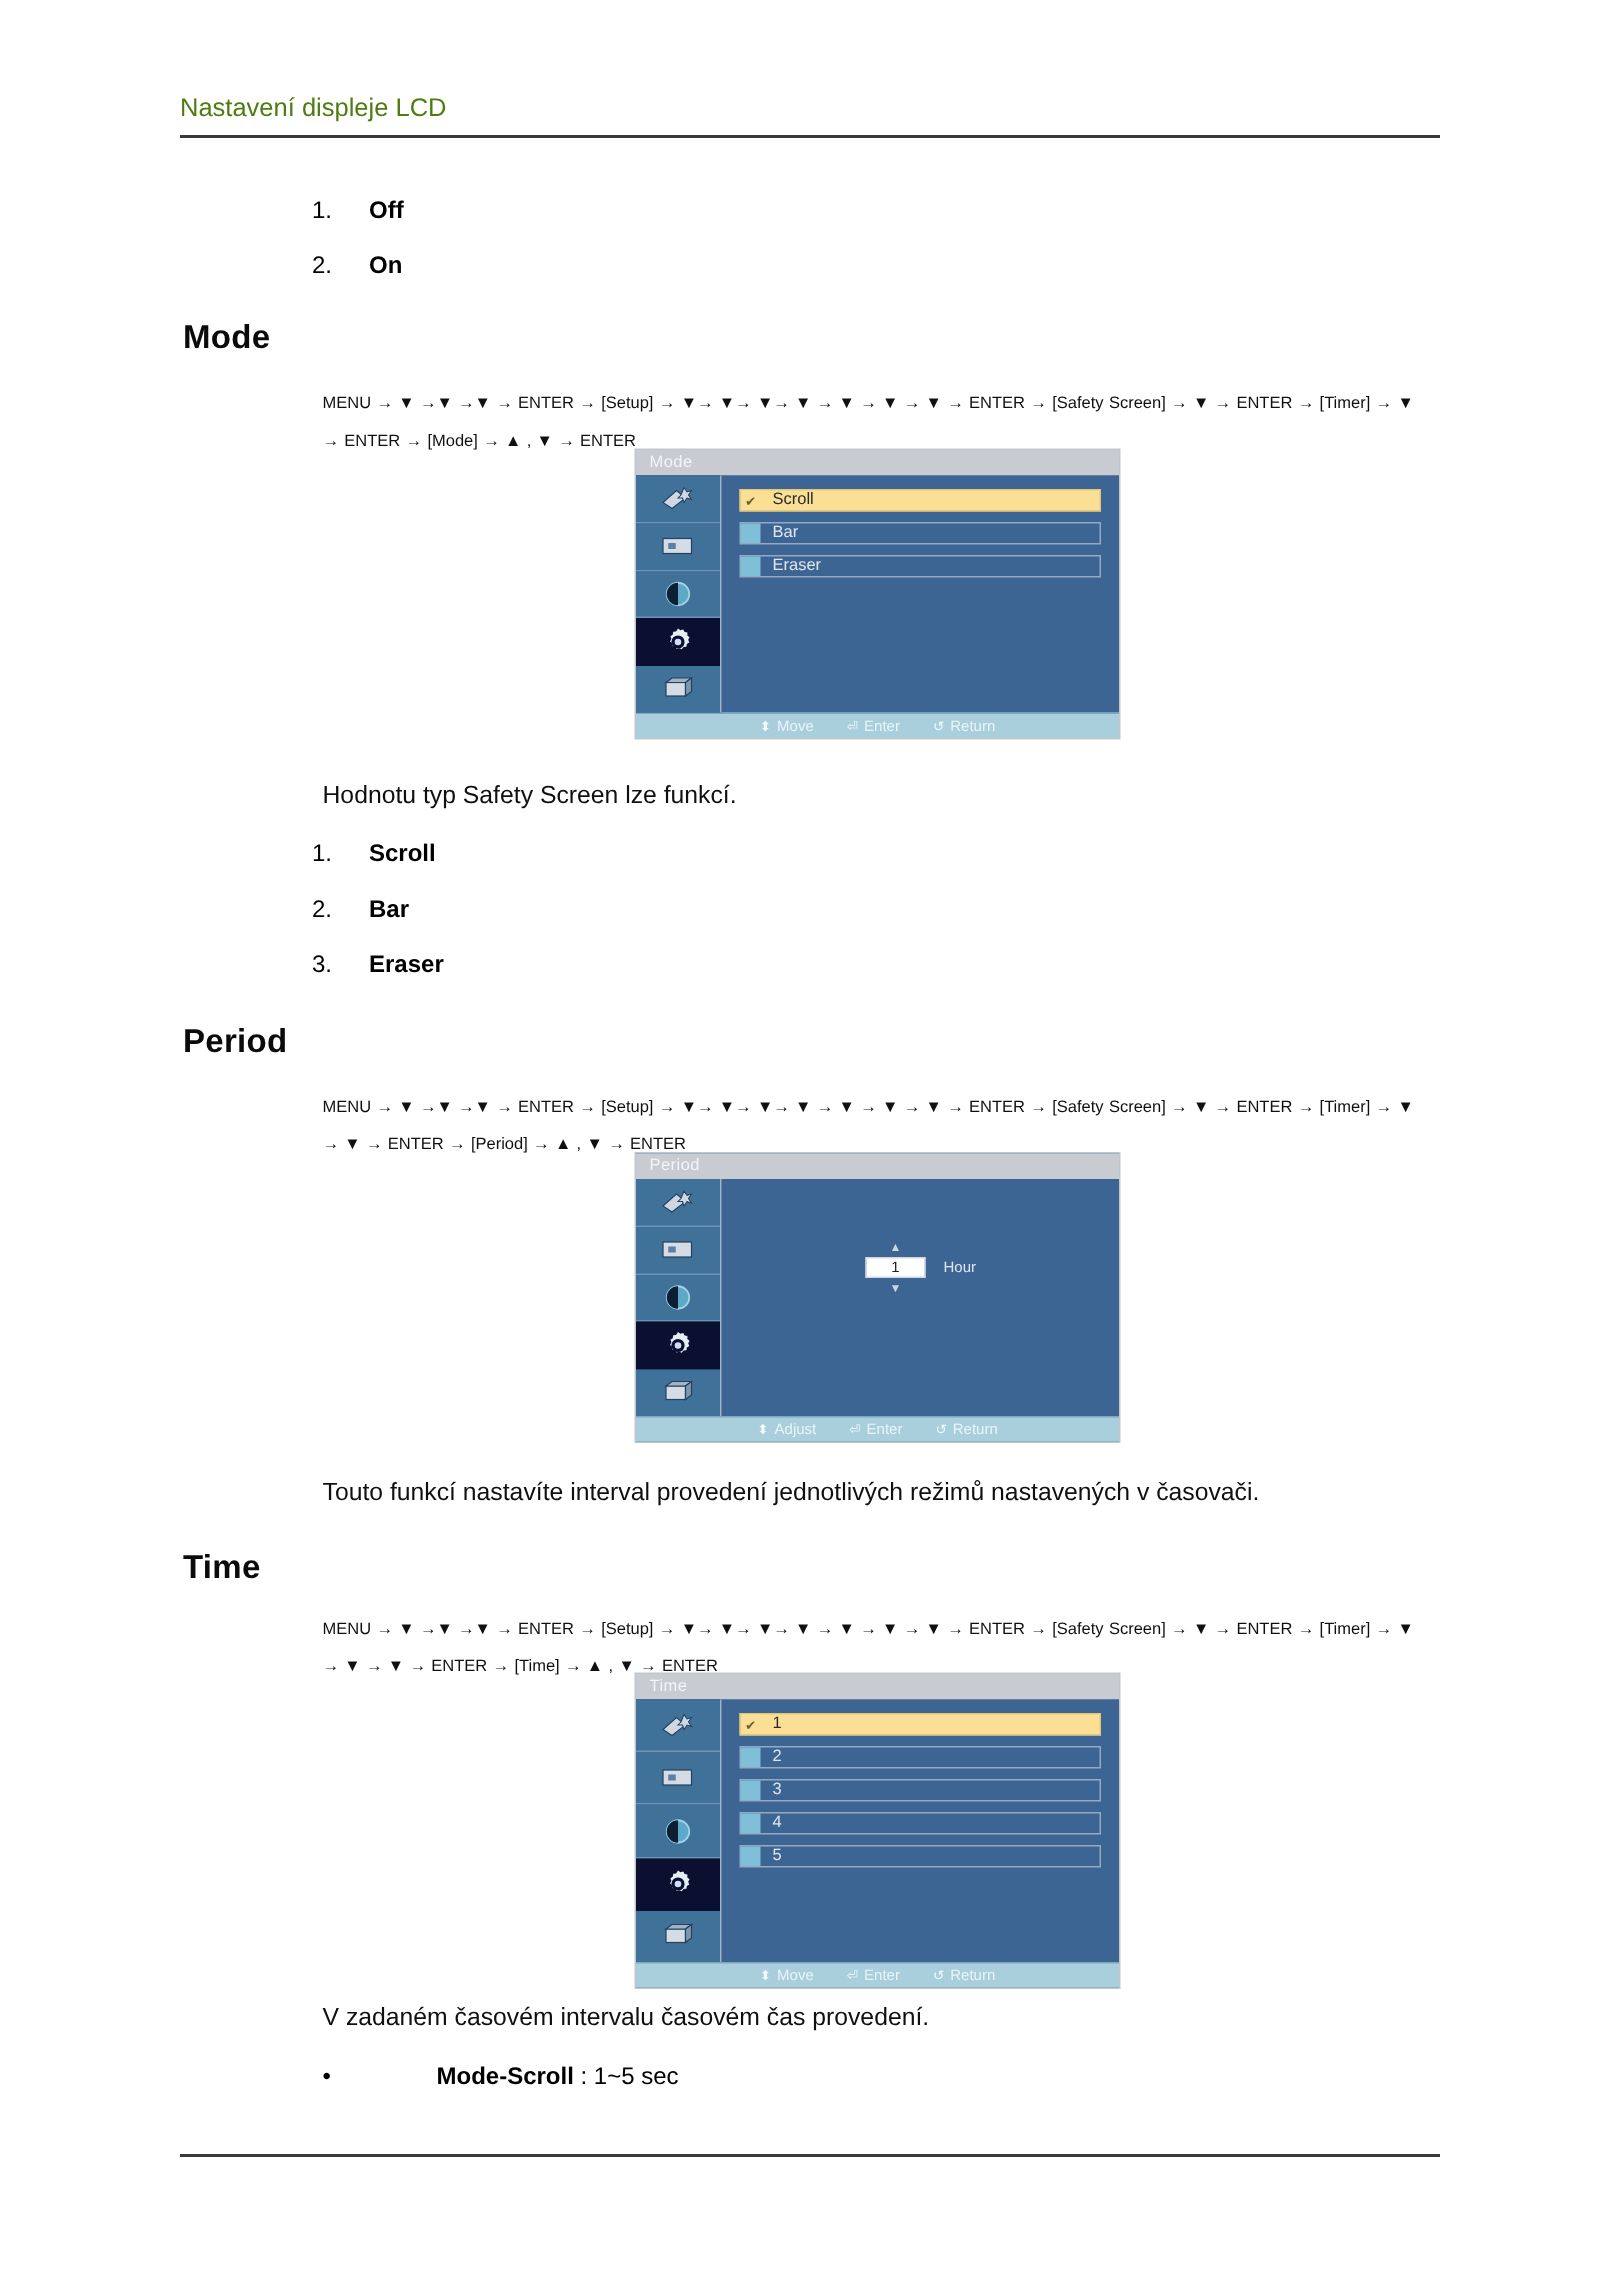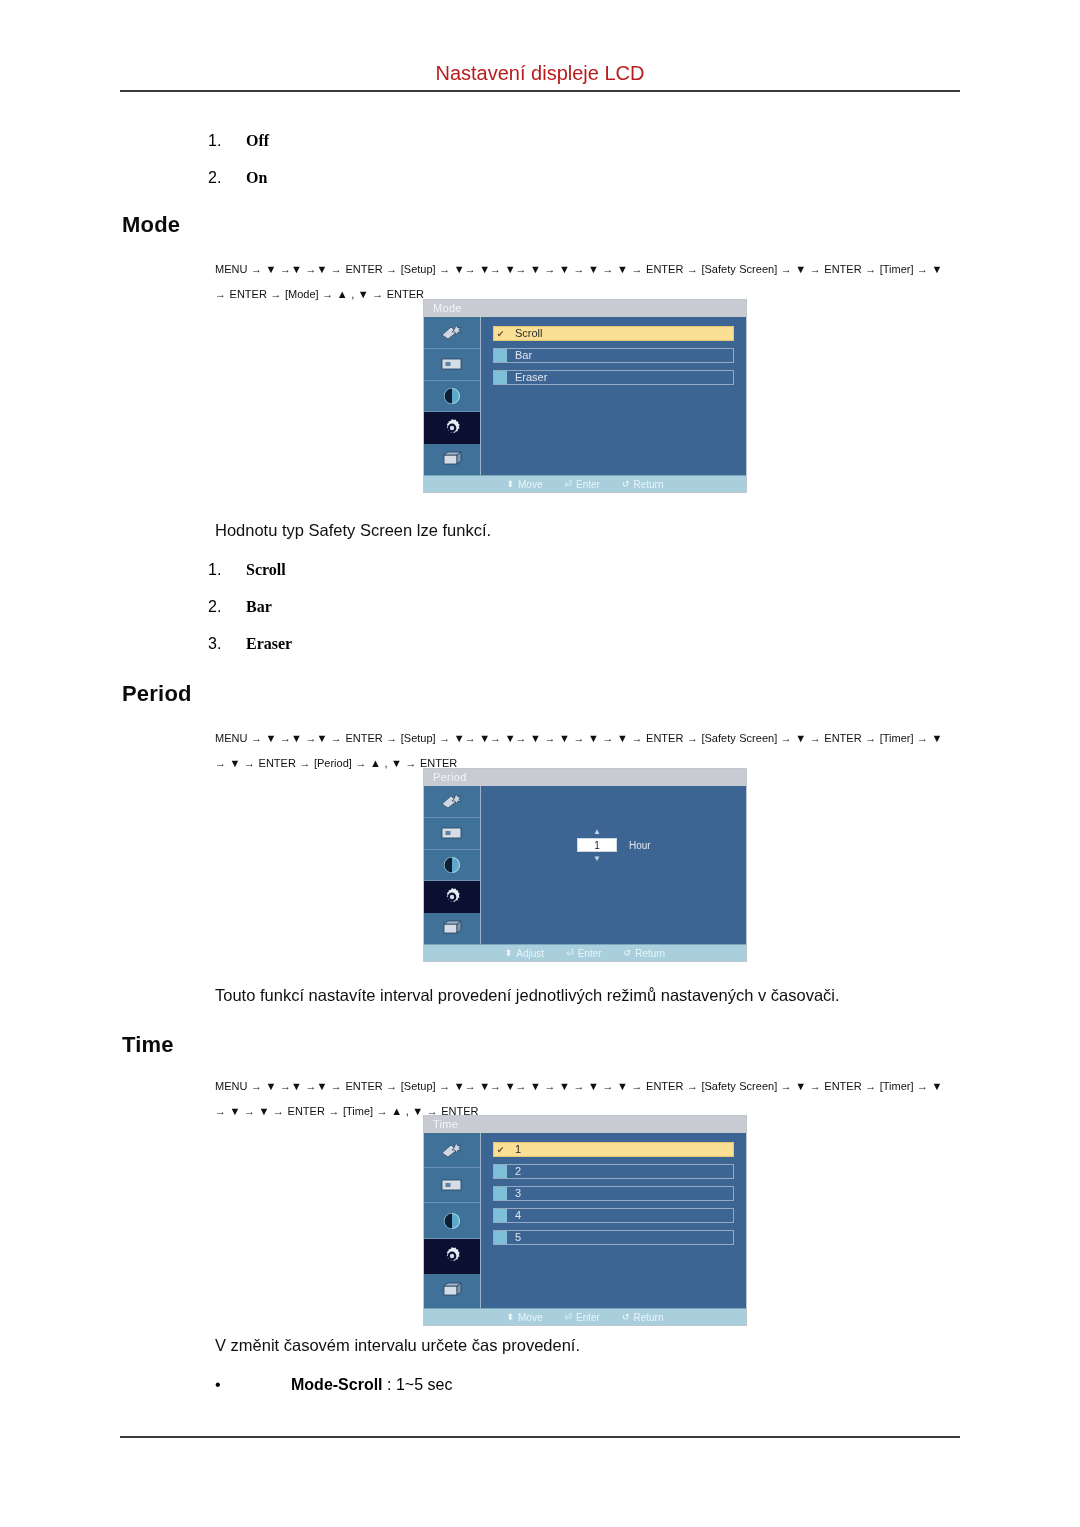--- a/index.html
+++ b/index.html
@@ -15,23 +15,22 @@
     color: #000000;
     overflow: hidden;
   }
 
   
   .page-header {
     position: absolute;
     top: 62px;
     left: 120px;
     width: 840px;
-    text-align: center;
-    font-size: 20px;
-    color: #b91c1c;
+    font-size: 17px;
+    color: #4d7c0f;
   }
   .header-rule {
     position: absolute;
     top: 90px;
     left: 120px;
     width: 840px;
     height: 2px;
     background: #3a3a3a;
   }
   .footer-rule {
@@ -60,21 +59,20 @@
   .num-list .row {
     display: flex;
     margin-bottom: 19px;
   }
   .num-list .idx {
     width: 38px;
     font-weight: normal;
   }
   .num-list .lbl {
     font-weight: bold;
-    font-family: Liberation Serif, serif;
   }
 
   .path {
     position: absolute;
     left: 215px;
     width: 742px;
     font-size: 11px;
     line-height: 25px;
     color: #101010;
     word-spacing: .5px;
@@ -517,20 +515,20 @@
       <span class="gly">⏎</span>
       <span>Enter</span>
     </span>
     <span class="hint">
       <span class="gly">↺</span>
       <span>Return</span>
     </span>
   </div>
 </div>
 
-<div class="body-text" style="top:1336px;">V změnit časovém intervalu určete čas provedení.</div>
+<div class="body-text" style="top:1336px;">V zadaném časovém intervalu časovém čas provedení.</div>
 
 <div class="bullet-line" style="top:1376px;">
   <span class="dot">•</span>
   <span><strong class="b">Mode-Scroll</strong><span> : 1~5 sec</span></span>
 </div>
 
 <div class="footer-rule"></div>
 
 </body></html>

